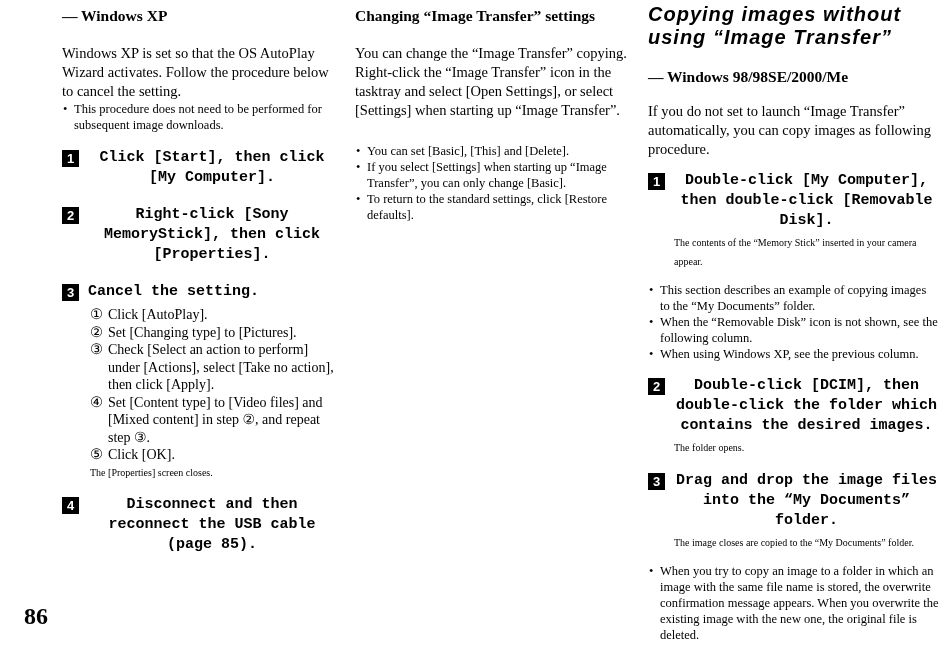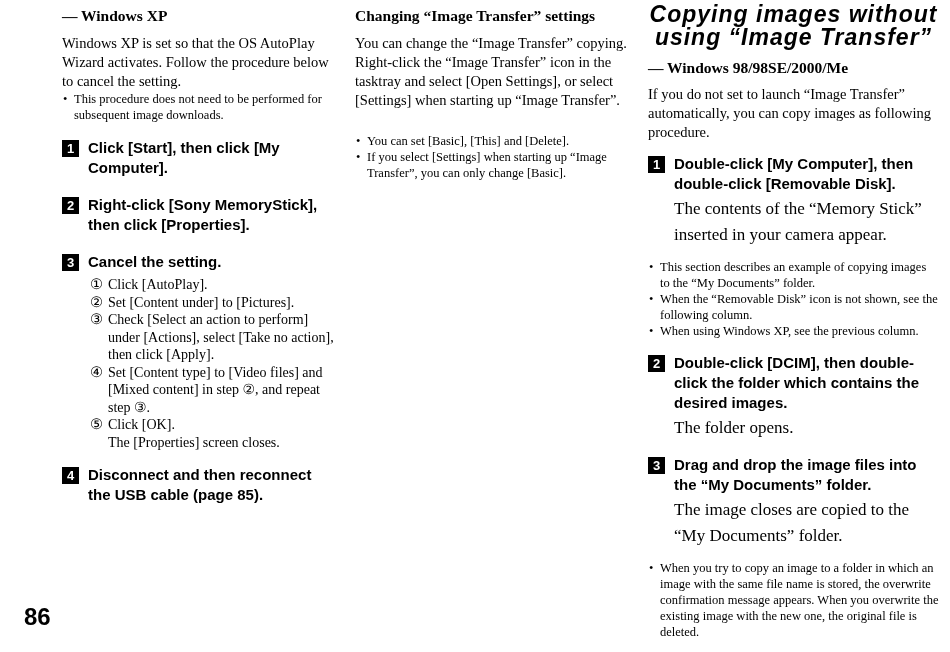--- a/index.html
+++ b/index.html
@@ -17,59 +17,58 @@
   #col-right { left: 648px; top: 3px; width: 291px; }
 
   .sec-heading {
     font-family: Liberation Serif, serif;
     font-weight: bold;
     font-size: 15.5px; line-height: 19px;
   }
   .main-title {
     font-family: "Liberation Sans", sans-serif;
     font-weight: bold; font-style: italic;
-    font-size: 23px; line-height: 23px;
+    font-size: 20px; line-height: 23px;
     letter-spacing: 1px;
-    text-align: center;
   }
-  .body-text { font-size: 14.5px; line-height: 19px; margin-top: 9px; }
+  .body-text { font-size: 14.5px; line-height: 19px; margin-top: 19px; }
   .note-list { margin-top: 0; }
   .note-item {
     font-size: 12.5px; line-height: 16px;
     padding-left: 12px; position: relative;
   }
   .note-item::before { content: "•"; position: absolute; left: 1px; }
 
   .step { display: flex; margin-top: 15px; }
   .step-badge {
     flex: 0 0 auto;
     width: 17px; height: 17px;
     background: #000; color: #fff;
     font-family: "Liberation Sans", sans-serif;
     font-weight: bold; font-size: 13px; line-height: 17px;
     text-align: center;
     margin-right: 9px; margin-top: 2px;
   }
   .step-text {
-    font-family: Liberation Sans, sans-serif;
-    font-weight: bold; font-size: 15px; line-height: 20px;
+    font-family: Liberation Mono, monospace;
+    font-weight: bold; font-size: 15px; line-height: 20px; text-align: center;
   }
-  .step-result { font-size: 17px; line-height: 26px; margin: 2px 12px 0 26px; }
+  .step-result { font-size: 10px; line-height: 19px; margin: 2px 12px 0 26px; }
 
   .substeps { margin: 4px 0 0 28px; }
   .substep { display: flex; font-size: 14px; line-height: 17.5px; }
   .circ-num { flex: 0 0 18px; font-size: 14.5px; }
-  .substep-result { font-size: 14px; line-height: 17.5px; margin-left: 18px; }
+  .substep-result { font-size: 10px; line-height: 17.5px; }
 
   .mid-gap { margin-top: 23px; }
   .step-notes { margin-top: 11px; }
 
   #page-number {
     position: absolute; left: 24px; top: 603px;
-    font-family: Liberation Sans, sans-serif;
+    font-family: Liberation Serif, serif;
     font-weight: bold; font-size: 24px;
   }
 </style>
 </head>
 <body>
 
 <div class="col" id="col-left">
   <div class="sec-heading">— Windows XP</div>
   <p class="body-text">Windows XP is set so that the OS AutoPlay Wizard activates. Follow the procedure below to cancel the setting.</p>
   <div class="note-list">
@@ -91,21 +90,21 @@
     <span class="step-text">Cancel the setting.</span>
   </div>
 
   <div class="substeps">
     <div class="substep">
       <span class="circ-num">①</span>
       <span>Click [AutoPlay].</span>
     </div>
     <div class="substep">
       <span class="circ-num">②</span>
-      <span>Set [Content under] to [Pictures].</span>
+      <span>Set [Changing type] to [Pictures].</span>
     </div>
     <div class="substep">
       <span class="circ-num">③</span>
       <span>Check [Select an action to perform] under [Actions], select [Take no action], then click [Apply].</span>
     </div>
     <div class="substep">
       <span class="circ-num">④</span>
       <span>Set [Content type] to [Video files] and [Mixed content] in step ②, and repeat step ③.</span>
     </div>
     <div class="substep">
@@ -122,27 +121,28 @@
 </div>
 
 <div class="col" id="col-mid">
   <div class="sec-heading">Changing “Image Transfer” settings</div>
   <p class="body-text"><span>You can change the “Image Transfer” copying.</span><br>
   <span>Right-click the “Image Transfer” icon in the tasktray and select [Open Settings], or select [Settings] when starting up “Image Transfer”.</span></p>
 
   <div class="note-list mid-gap">
     <div class="note-item">You can set [Basic], [This] and [Delete].</div>
     <div class="note-item">If you select [Settings] when starting up “Image Transfer”, you can only change [Basic].</div>
+    <div class="note-item">To return to the standard settings, click [Restore defaults].</div>
   </div>
 </div>
 
 <div class="col" id="col-right">
   <div class="main-title">Copying images without using “Image Transfer”</div>
-  <div class="sec-heading" style="margin-top:9px">— Windows 98/98SE/2000/Me</div>
-  <p class="body-text" style="margin-top:8px">If you do not set to launch “Image Transfer” automatically, you can copy images as following procedure.</p>
+  <div class="sec-heading" style="margin-top:18px">— Windows 98/98SE/2000/Me</div>
+  <p class="body-text" style="margin-top:16px">If you do not set to launch “Image Transfer” automatically, you can copy images as following procedure.</p>
 
   <div class="step" style="margin-top:12px">
     <span class="step-badge">1</span>
     <span class="step-text">Double-click [My Computer], then double-click [Removable Disk].</span>
   </div>
   <div class="step-result">The contents of the “Memory Stick” inserted in your camera appear.</div>
   <div class="note-list step-notes">
     <div class="note-item">This section describes an example of copying images to the “My Documents” folder.</div>
     <div class="note-item">When the “Removable Disk” icon is not shown, see the following column.</div>
     <div class="note-item">When using Windows XP, see the previous column.</div>

